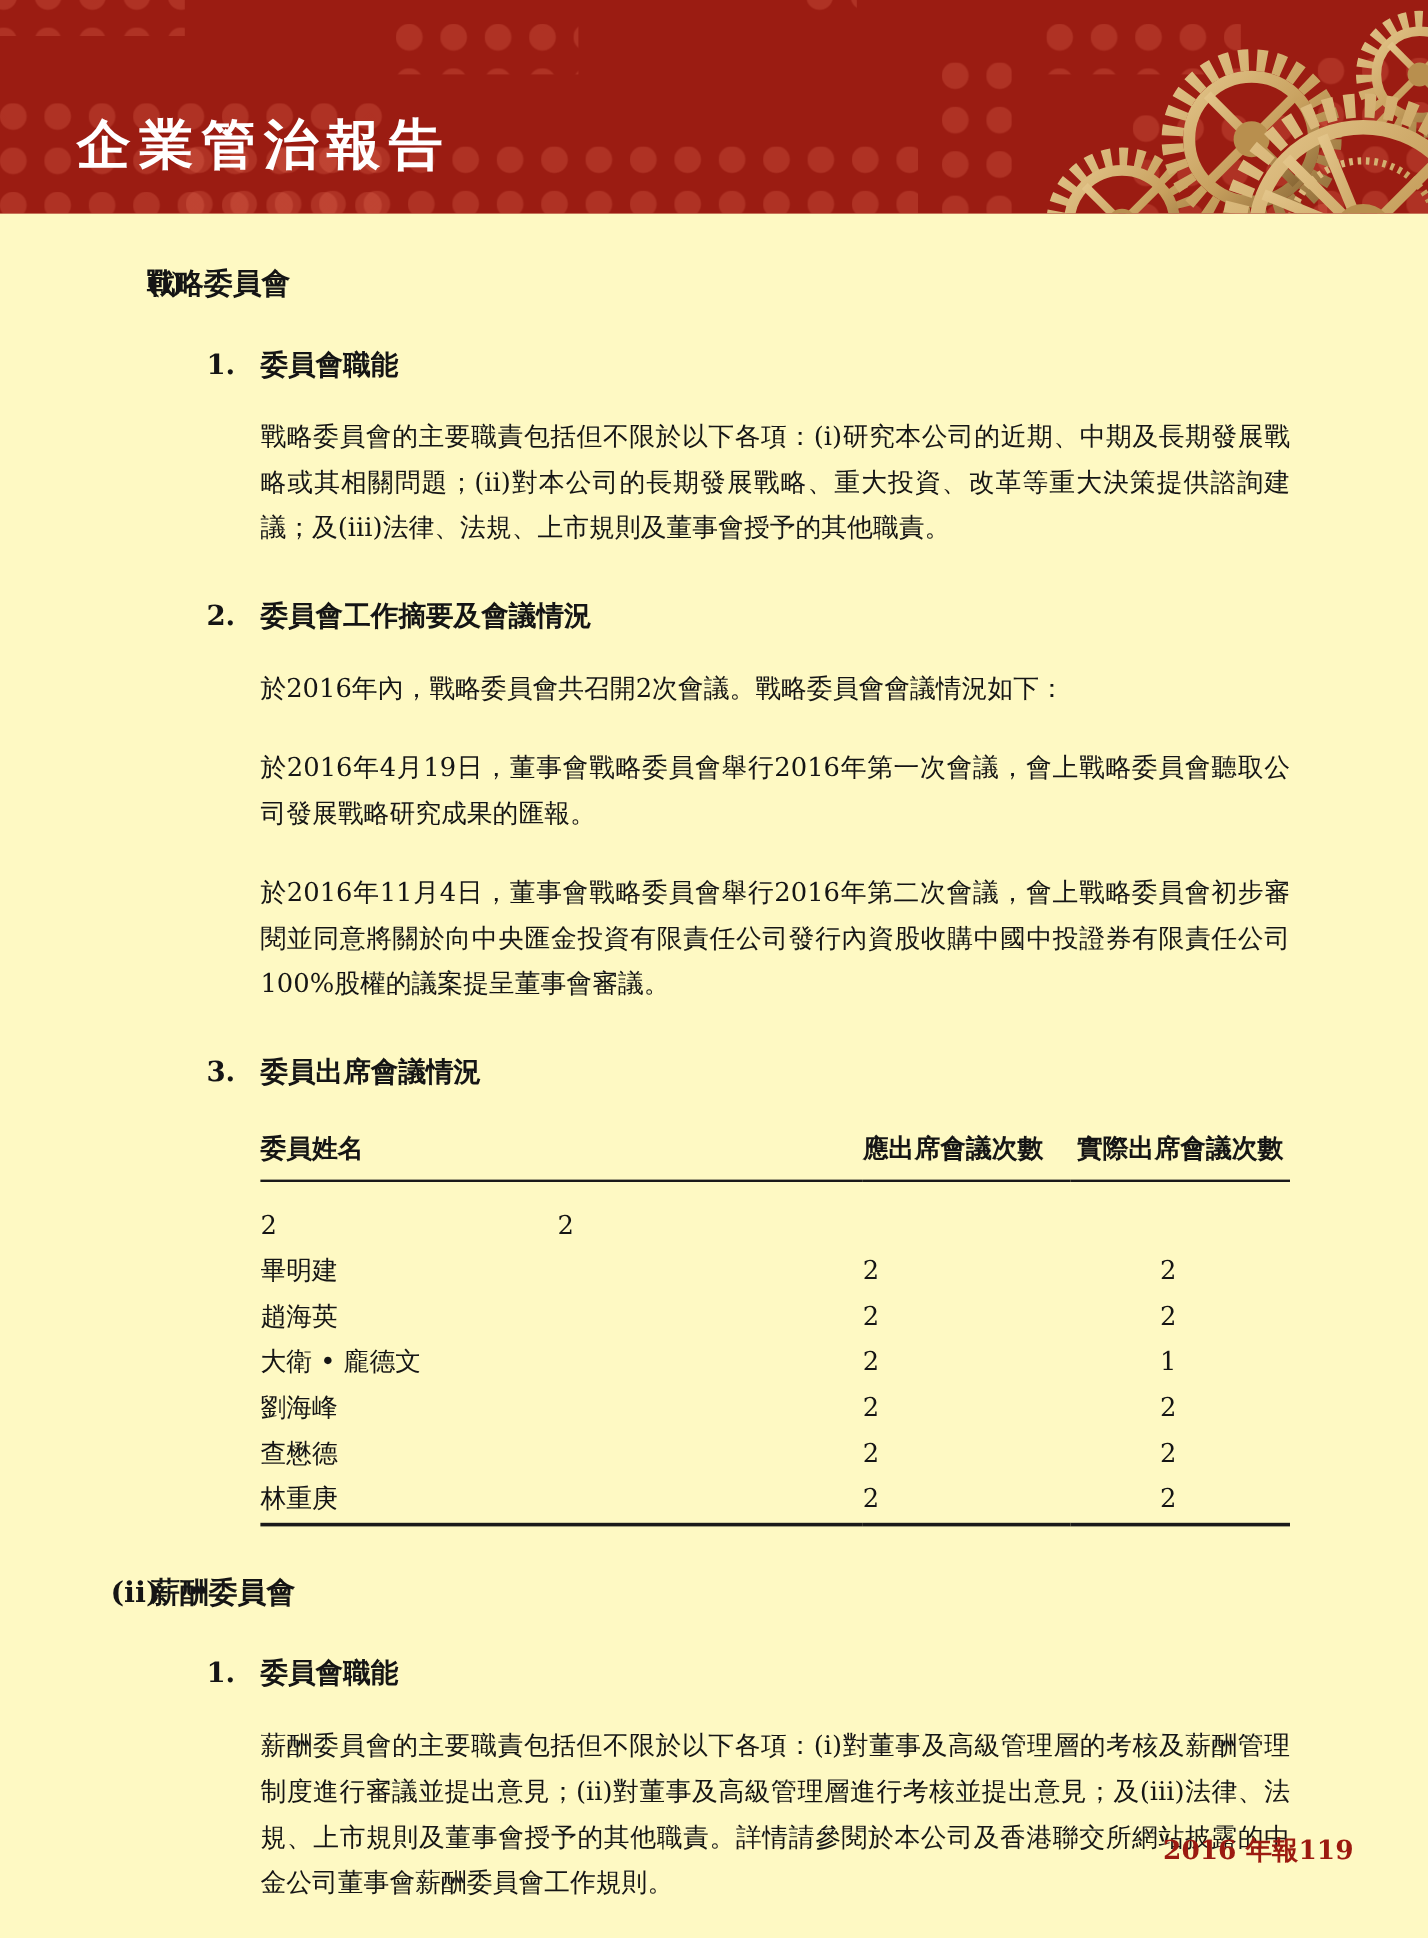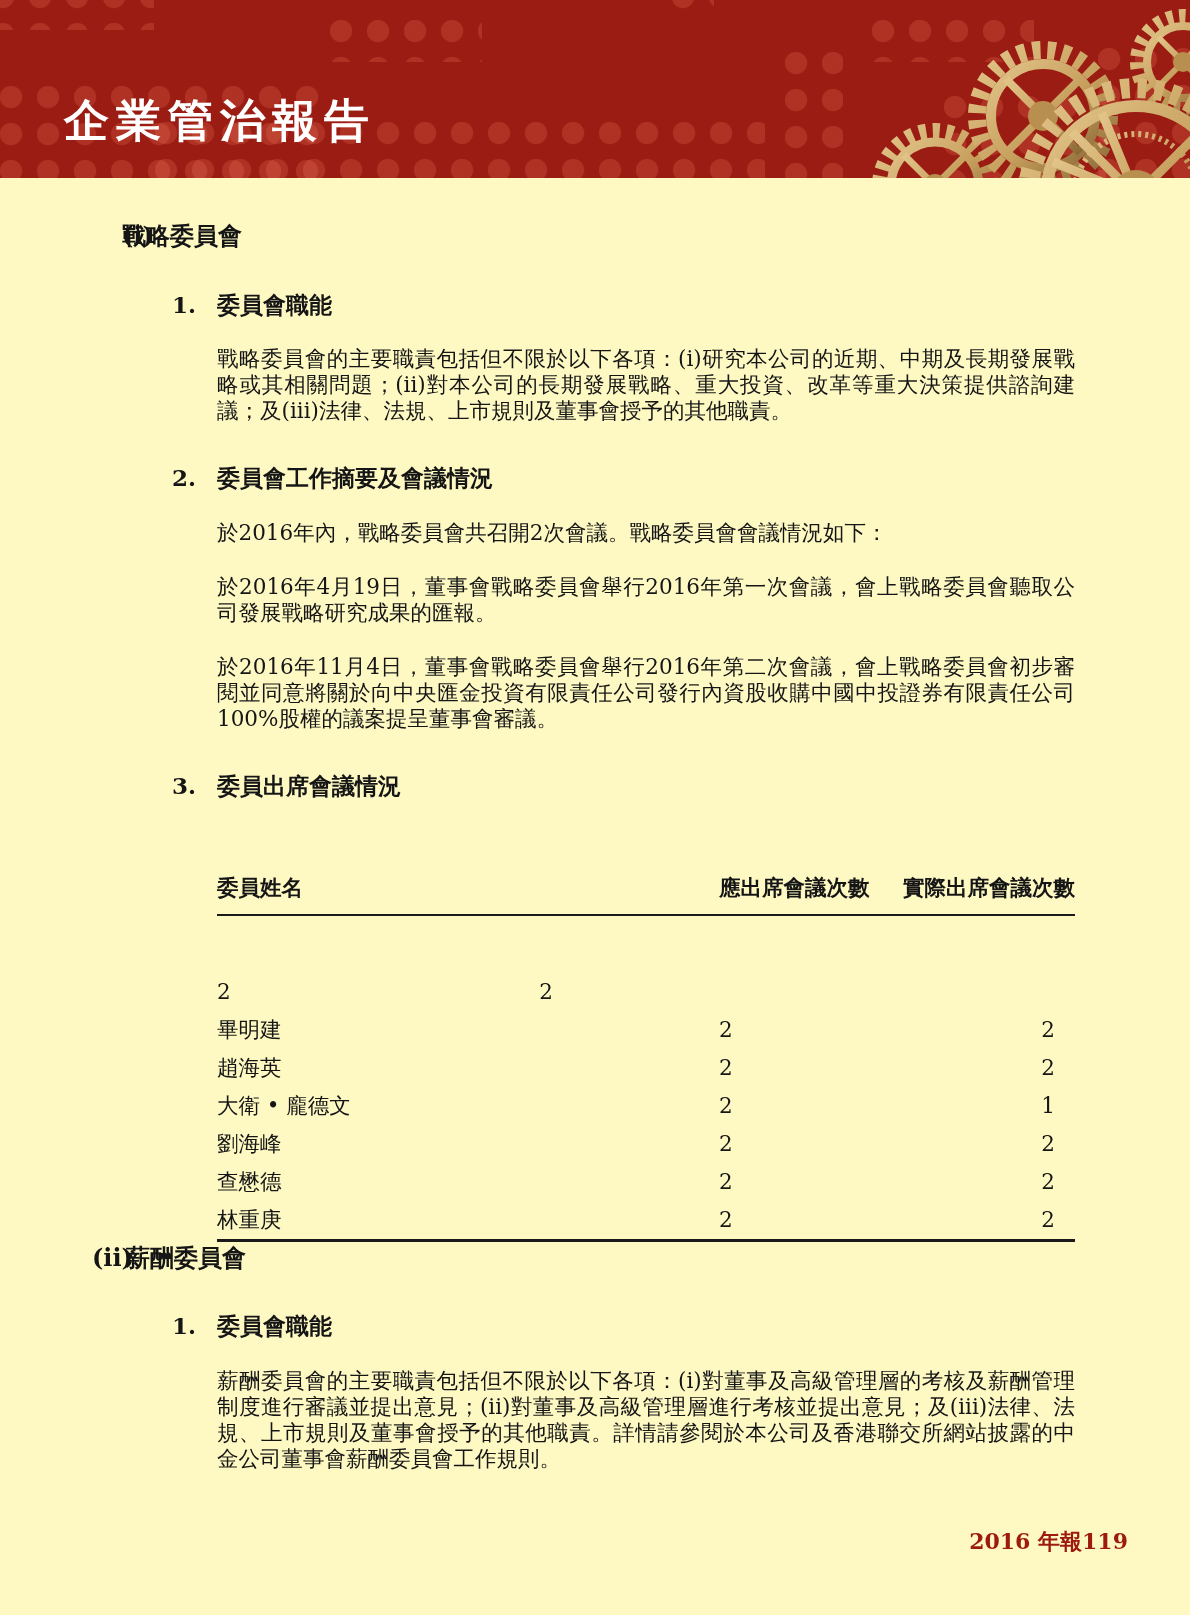--- a/index.html
+++ b/index.html
@@ -45,31 +45,31 @@
 
   .sec-head{display:flex;margin-top:44px;font-size:24px;font-weight:700;line-height:1.2;}
   .sec-marker{width:94px;padding-left:122px;box-sizing:border-box;}
   .sec2 .sec-marker{padding-left:60px;margin-left:32px;}
 
   .sub-head{display:flex;margin-top:40px;font-size:23px;font-weight:700;line-height:1.2;}
   .sub-num{width:217px;padding-left:172px;box-sizing:border-box;}
 
   .para{
     margin:28px 115px 0 217px;
-    font-size:21.5px;line-height:26px;
+    font-size:21.5px;line-height:38px;
     text-align:justify;text-justify:inter-ideograph;
   }
   .para + .para{}
 
   
   .att-table{margin:34px 115px 0 217px;width:858px;font-size:21.5px;}
   .t-row{display:flex;gap:0;align-items:baseline;}
   .t-name{flex:1;}
   .t-c2{width:173px;text-align:left;}
-  .t-c3{width:183px;text-align:right;margin-top:39px;}
+  .t-c3{width:183px;text-align:center;}
   .t-head{font-weight:700;}
   .t-head > div{border-bottom:2px solid #1a1a1a;padding-bottom:12px;}
   .t-body .t-row{height:38px;line-height:38px;}
   .t-body .t-row:first-child{margin-top:18px;}
   .t-body .t-c2{padding-right:14px;box-sizing:border-box;}
   .t-body .t-c3{padding-right:20px;box-sizing:border-box;}
   .t-foot{height:0;}
   .t-foot > div{border-bottom:3px solid #1a1a1a;}
 
   

